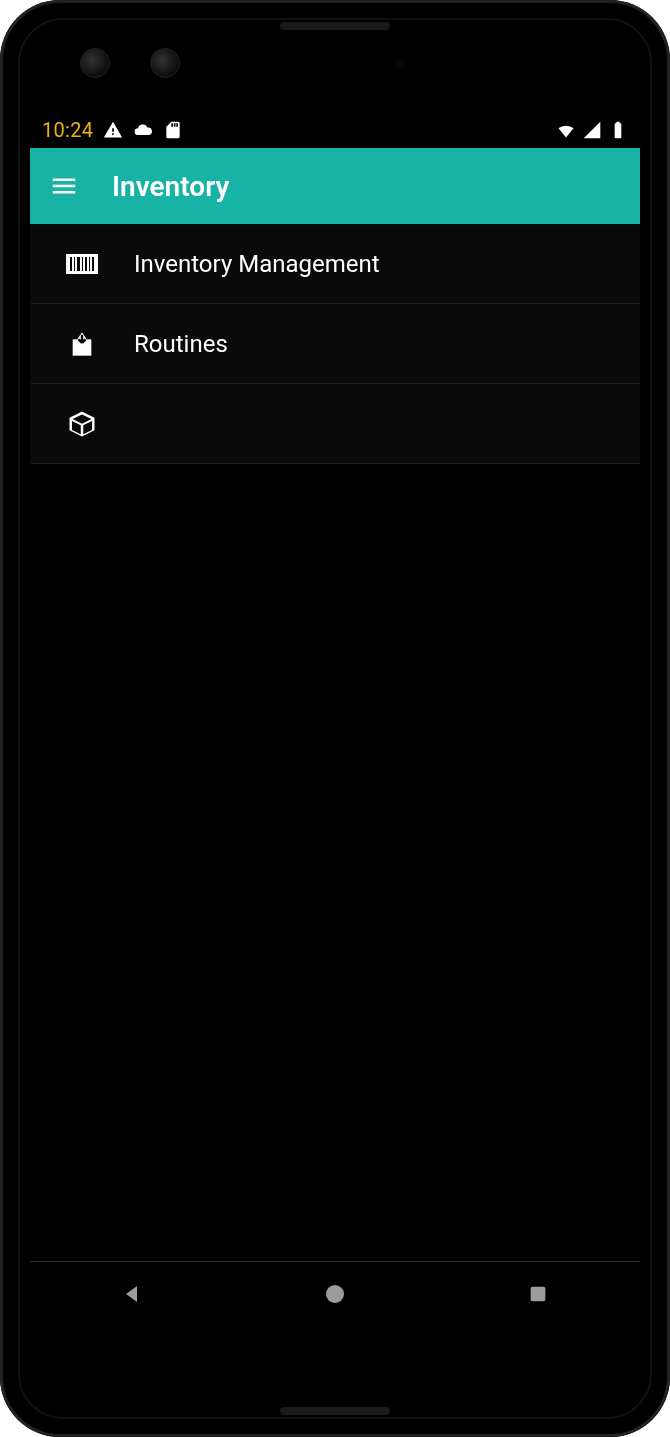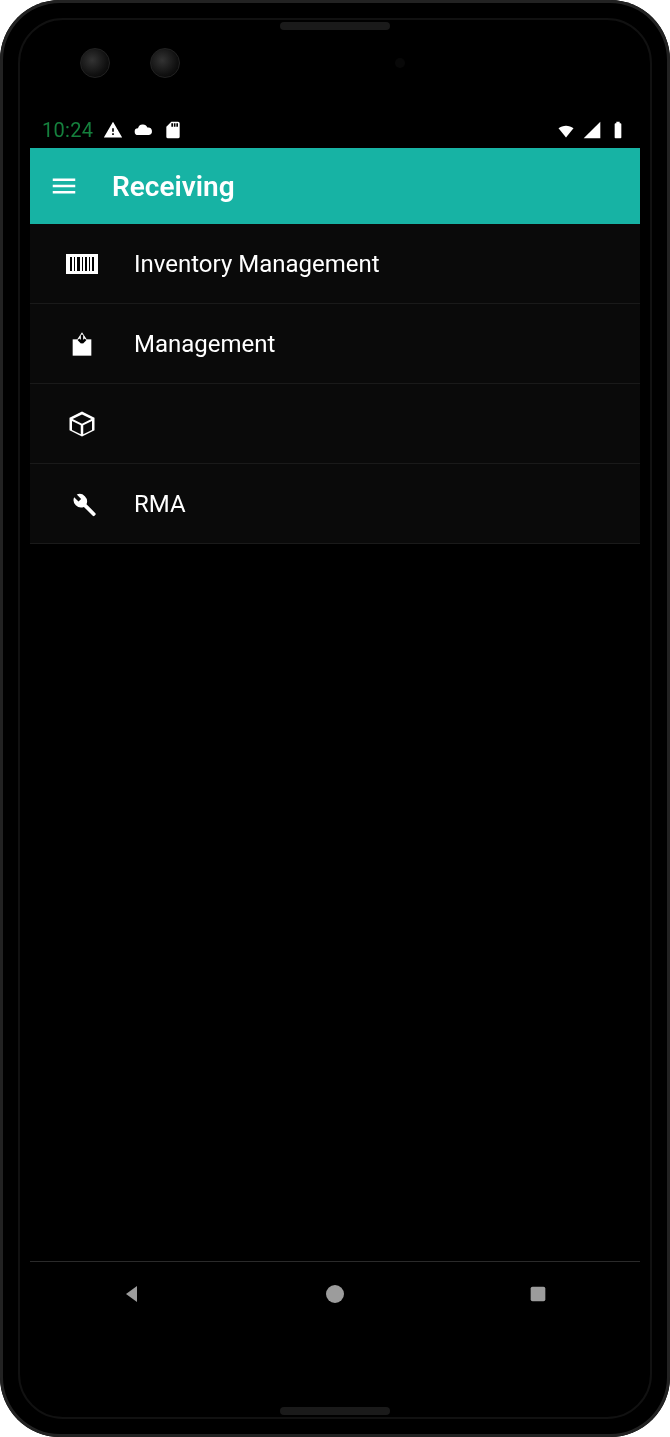--- a/index.html
+++ b/index.html
@@ -82,21 +82,21 @@
     left: 10px;
     right: 10px;
     bottom: 92px;
     background: #000;
     overflow: hidden;
   }
   
   .status-bar {
     height: 36px;
     background: #000;
-    color: #15803d;
+    color: #eab308;
     display: flex;
     align-items: center;
     padding: 0 12px;
     font-size: 20px;
     font-weight: 400;
     letter-spacing: 0.3px;
   }
   .status-left { display: flex; align-items: center; gap: 10px; }
   .status-right { margin-left: auto; display: flex; align-items: center; gap: 6px; }
   .status-time { font-size: 20px; }
@@ -213,21 +213,21 @@
           </span>
         </div>
       </div>
 
       <div class="app-bar">
         <div class="hamburger">
           <svg width="30" height="30" viewBox="0 0 24 24" fill="currentColor">
               <path d="M3 6h18v2H3V6zm0 5h18v2H3v-2zm0 5h18v2H3v-2z"></path>
             </svg>
         </div>
-        <div class="app-title">Receiving</div>
+        <div class="app-title">Inventory</div>
       </div>
 
       <div class="list">
 
         <div class="list-item">
           <span class="list-icon">
             <svg viewBox="0 0 32 20" width="32" height="20" fill="#fff">
                 <rect x="0" y="0" width="32" height="20" fill="#fff"></rect>
                 <rect x="4" y="3" width="2" height="14" fill="#000"></rect>
                 <rect x="8" y="3" width="1" height="14" fill="#000"></rect>
@@ -243,39 +243,31 @@
 
         <div class="list-item">
           <span class="list-icon">
             <svg viewBox="0 0 24 24" width="28" height="28" fill="#fff">
                 <path d="M5 20h14V10H5v10zm7-9l4 4h-3v3h-2v-3H8l4-4zM12 2l-4 6h8l-4-6z" transform="translate(0,0)"></path>
                 <rect x="4" y="8" width="16" height="14" fill="#fff"></rect>
                 <path d="M12 4v7m0 0l-3-3m3 3l3-3" stroke="#000" stroke-width="2" fill="none"></path>
               </svg>
 
           </span>
-          <span class="list-label">Management</span>
+          <span class="list-label">Routines</span>
         </div>
 
         <div class="list-item">
           <span class="list-icon">
             <svg viewBox="0 0 24 24" width="30" height="30" fill="#fff">
                 <path d="M12 2L2 7v10l10 5 10-5V7L12 2zm0 2.3L19.5 8 12 11.7 4.5 8 12 4.3zM4 9.5l7 3.5v7.2l-7-3.5V9.5zm16 0v7.2l-7 3.5V13l7-3.5z"></path>
               </svg>
           </span>
         </div>
 
-        <div class="list-item">
-          <span class="list-icon">
-            <svg viewBox="0 0 24 24" width="30" height="30" fill="#fff">
-                <path d="M22.7 19.3l-7.1-7.1a6 6 0 00-7.8-7.8l3.5 3.5-2.1 2.1L5.7 6.5a6 6 0 007.8 7.8l7.1 7.1a1 1 0 001.4 0l.7-.7a1 1 0 000-1.4z"></path>
-              </svg>
-          </span>
-          <span class="list-label">RMA</span>
-        </div>
 
 
       </div>
 
       <div class="nav-bar">
         <div class="nav-btn">
           <svg width="24" height="24" viewBox="0 0 24 24" fill="currentColor">
               <path d="M17 4v16L6 12 17 4z"></path>
             </svg>
         </div>

